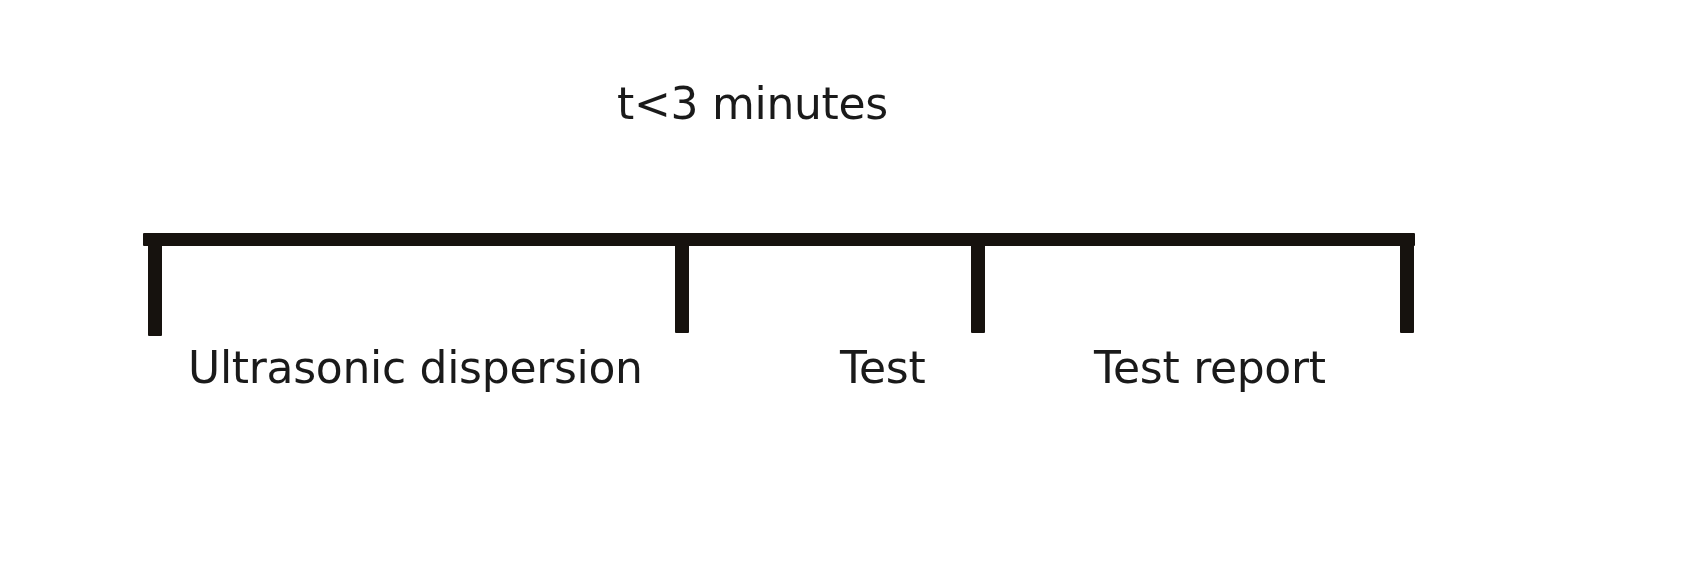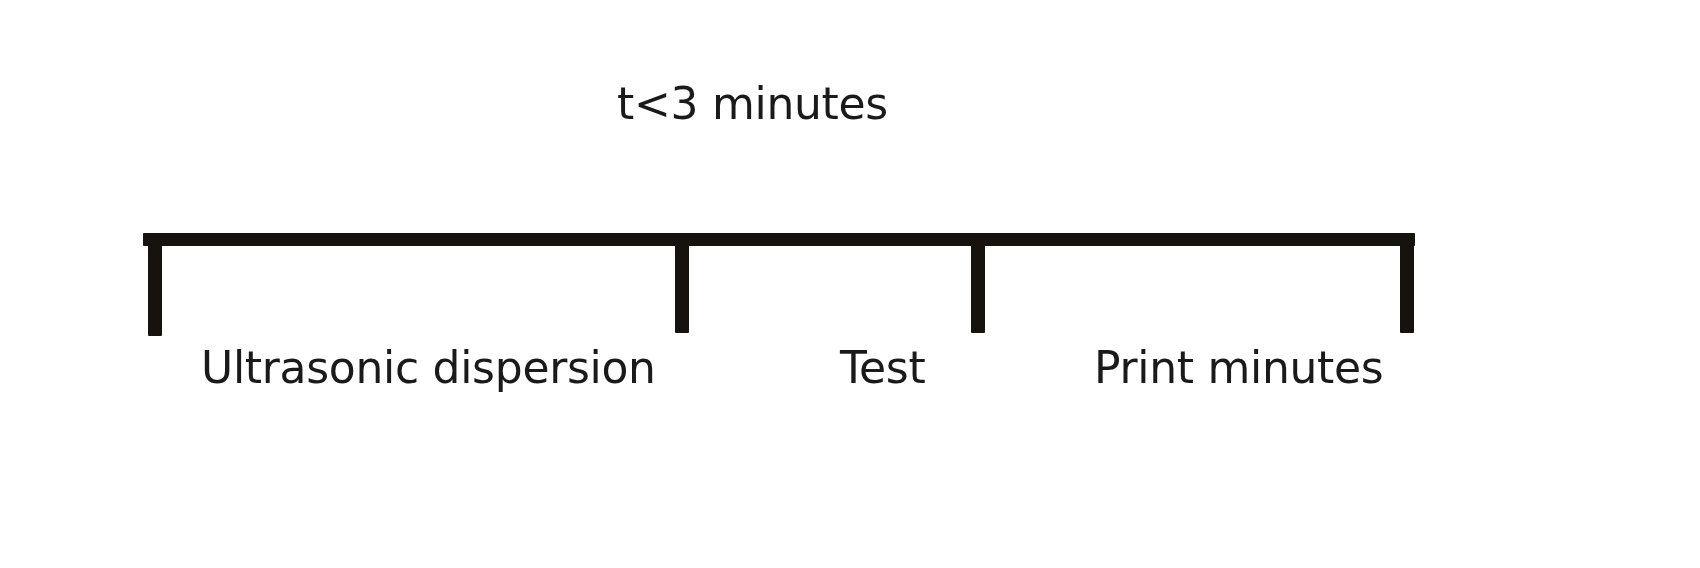--- a/index.html
+++ b/index.html
@@ -49,35 +49,35 @@
   .tick-4 { left: 1400px; }
   .stage-label {
     position: absolute;
     top: 346px;
     font-size: 44px;
     line-height: 1;
     letter-spacing: -0.3px;
     white-space: nowrap;
     color: var(--ink, #1a1a1a);
   }
-  .stage-1 { left: 188px; margin-left: 13px; }
+  .stage-1 { left: 188px; }
   .stage-2 { left: 808px; margin-left: 32px; }
   .stage-3 { left: 1094px; }
 </style>
 </head>
 <body style="--bg: #ffffff; --ink: #1a1a1a; --line: #16120e;">
 
 <div class="canvas" style="--bg: #ffffff; --ink: #1a1a1a; --line: #16120e;">
 
   <div class="title">t&lt;3 minutes</div>
 
   <div class="bar"></div>
 
   <div class="tick tick-1"></div>
   <div class="tick tick-2"></div>
   <div class="tick tick-3"></div>
   <div class="tick tick-4"></div>
 
   <div class="stage-label stage-1">Ultrasonic dispersion</div>
   <div class="stage-label stage-2">Test</div>
-  <div class="stage-label stage-3">Print minutes</div>
+  <div class="stage-label stage-3">Test report</div>
 
 </div>
 
 </body></html>

